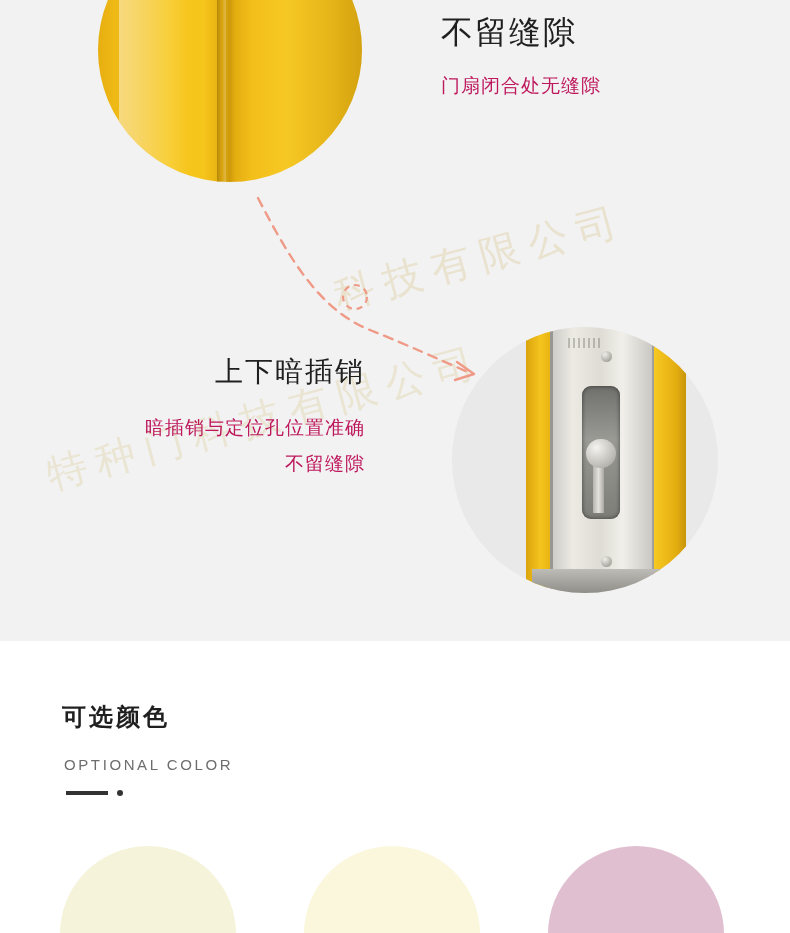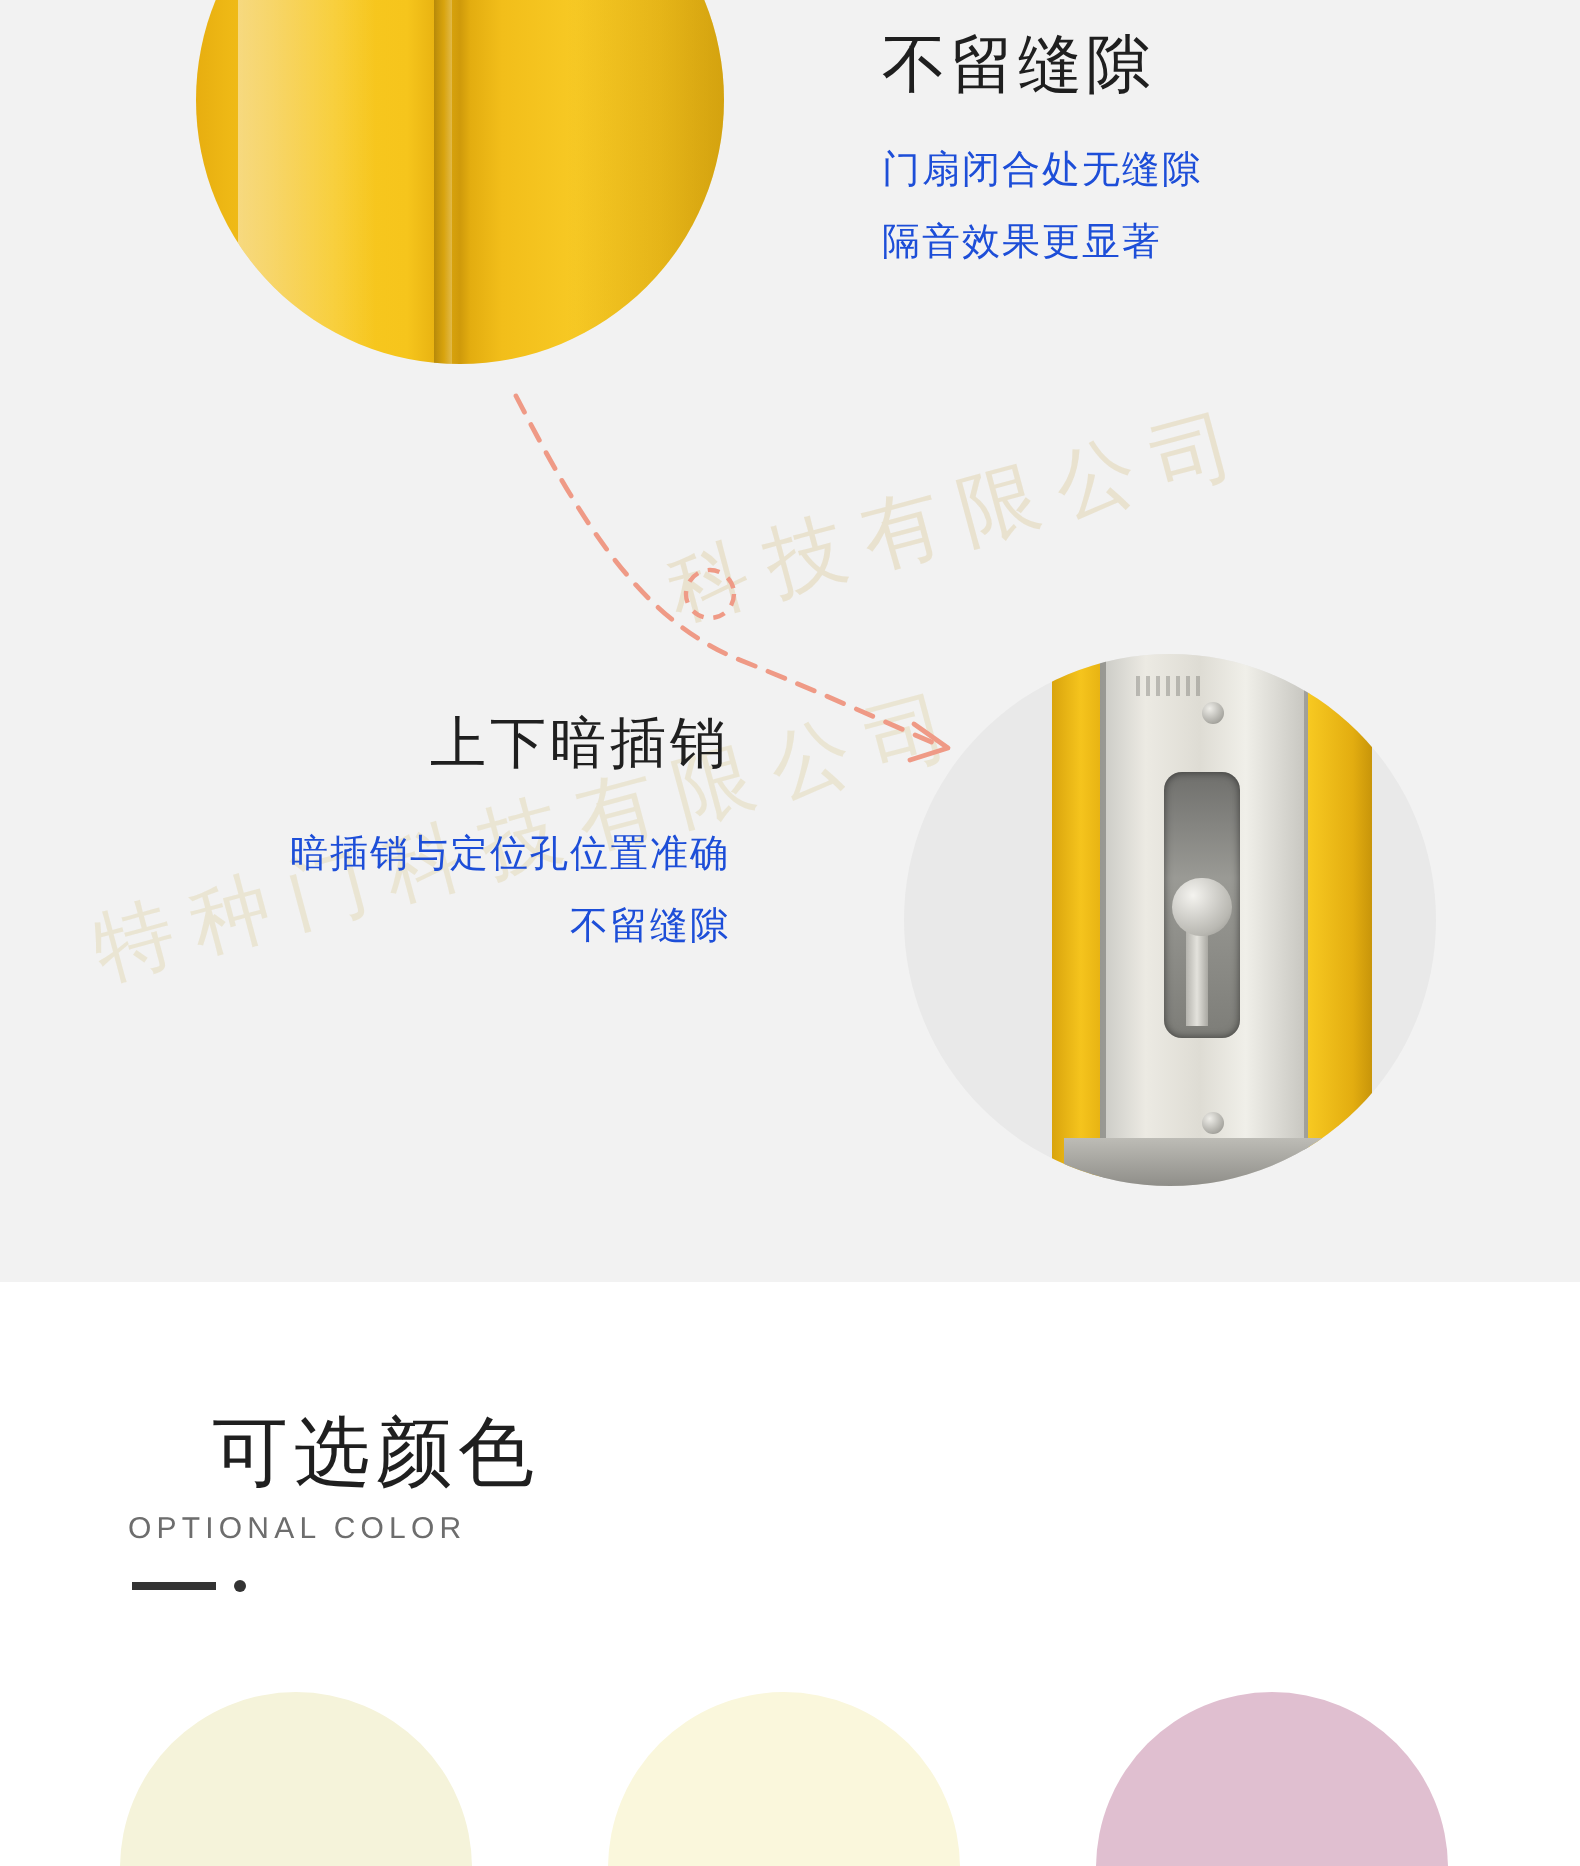--- a/index.html
+++ b/index.html
@@ -148,44 +148,43 @@
   }
   .feat-title {
     font-size: 32px;
     color: #1f1f1f;
     letter-spacing: 2px;
     line-height: 44px;
     font-weight: 400;
   }
   .feat-line {
     font-size: 19px;
-    color: #1d4ed8;
+    color: #be185d;
     letter-spacing: 1px;
     line-height: 36px;
     font-weight: 400;
   }
   .feature-block-1 .feat-title { margin-bottom: 14px; }
   .feature-block-2 .feat-title { margin-bottom: 16px; font-size: 28px; }
 
   
   .section-color {
     position: absolute;
     left: 0; top: 641px;
     width: 790px; height: 292px;
     background: #ffffff;
     overflow: hidden;
   }
   .color-title {
     position: absolute;
     left: 62px; top: 60px;
-    font-size: 38px;
+    font-size: 24px;
     color: #1f1f1f;
     letter-spacing: 3px;
-    font-weight: 400;
-    margin-left: 44px;
+    font-weight: 700;
   }
   .color-subtitle {
     position: absolute;
     left: 64px; top: 115px;
     font-size: 15px;
     color: #6d6d6d;
     letter-spacing: 2.6px;
     font-weight: 400;
     text-align: center;
   }
@@ -245,21 +244,20 @@
     <div class="circle-photo-top">
       <div class="door-bg"></div>
       <div class="shine"></div>
       <div class="seam"></div>
       <div class="edge-shadow"></div>
     </div>
 
     <div class="feature-block-1">
       <div class="feat-title">不留缝隙</div>
       <div class="feat-line">门扇闭合处无缝隙</div>
-      <div class="feat-line">隔音效果更显著</div>
     </div>
 
     <svg class="connector" viewBox="0 0 250 200" xmlns="http://www.w3.org/2000/svg">
       <path d="M 8 8 C 40 70, 70 120, 120 140 C 160 156, 190 170, 218 182" fill="none" stroke="#ef9a86" stroke-width="2.4" stroke-dasharray="9 7" stroke-linecap="round"></path>
       <circle cx="105" cy="107" r="12" fill="none" stroke="#ef9a86" stroke-width="2.2" stroke-dasharray="6 5"></circle>
       <path d="M 207 172 L 224 184 L 205 190" fill="none" stroke="#ef9a86" stroke-width="2.4" stroke-linecap="round" stroke-linejoin="round"></path>
     </svg>
 
     <div class="feature-block-2">
       <div class="feat-title">上下暗插销</div>

